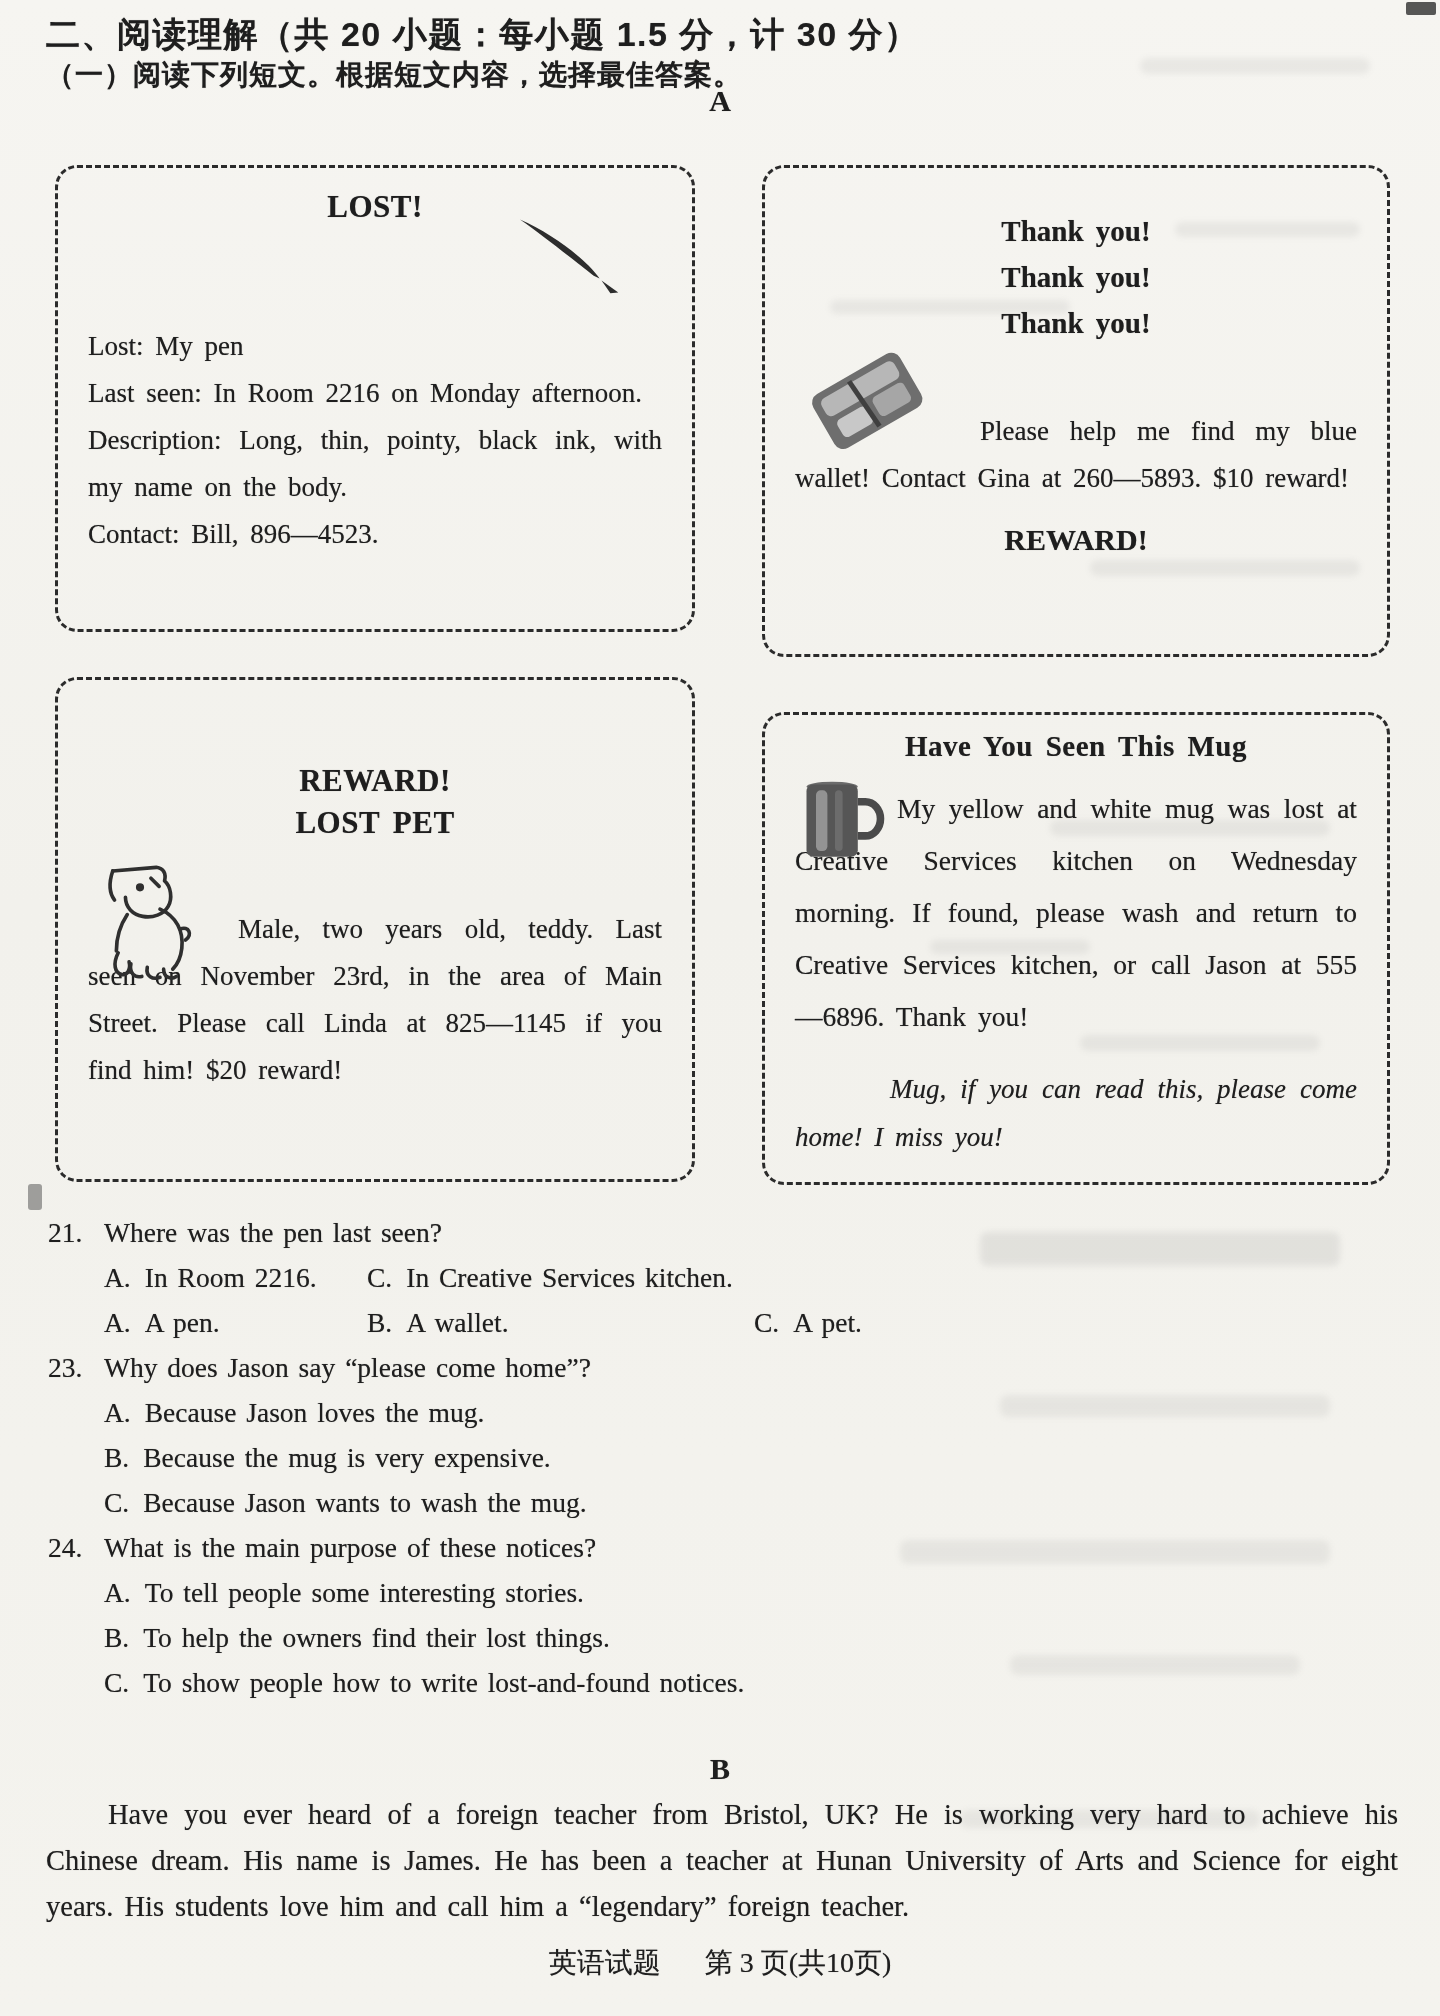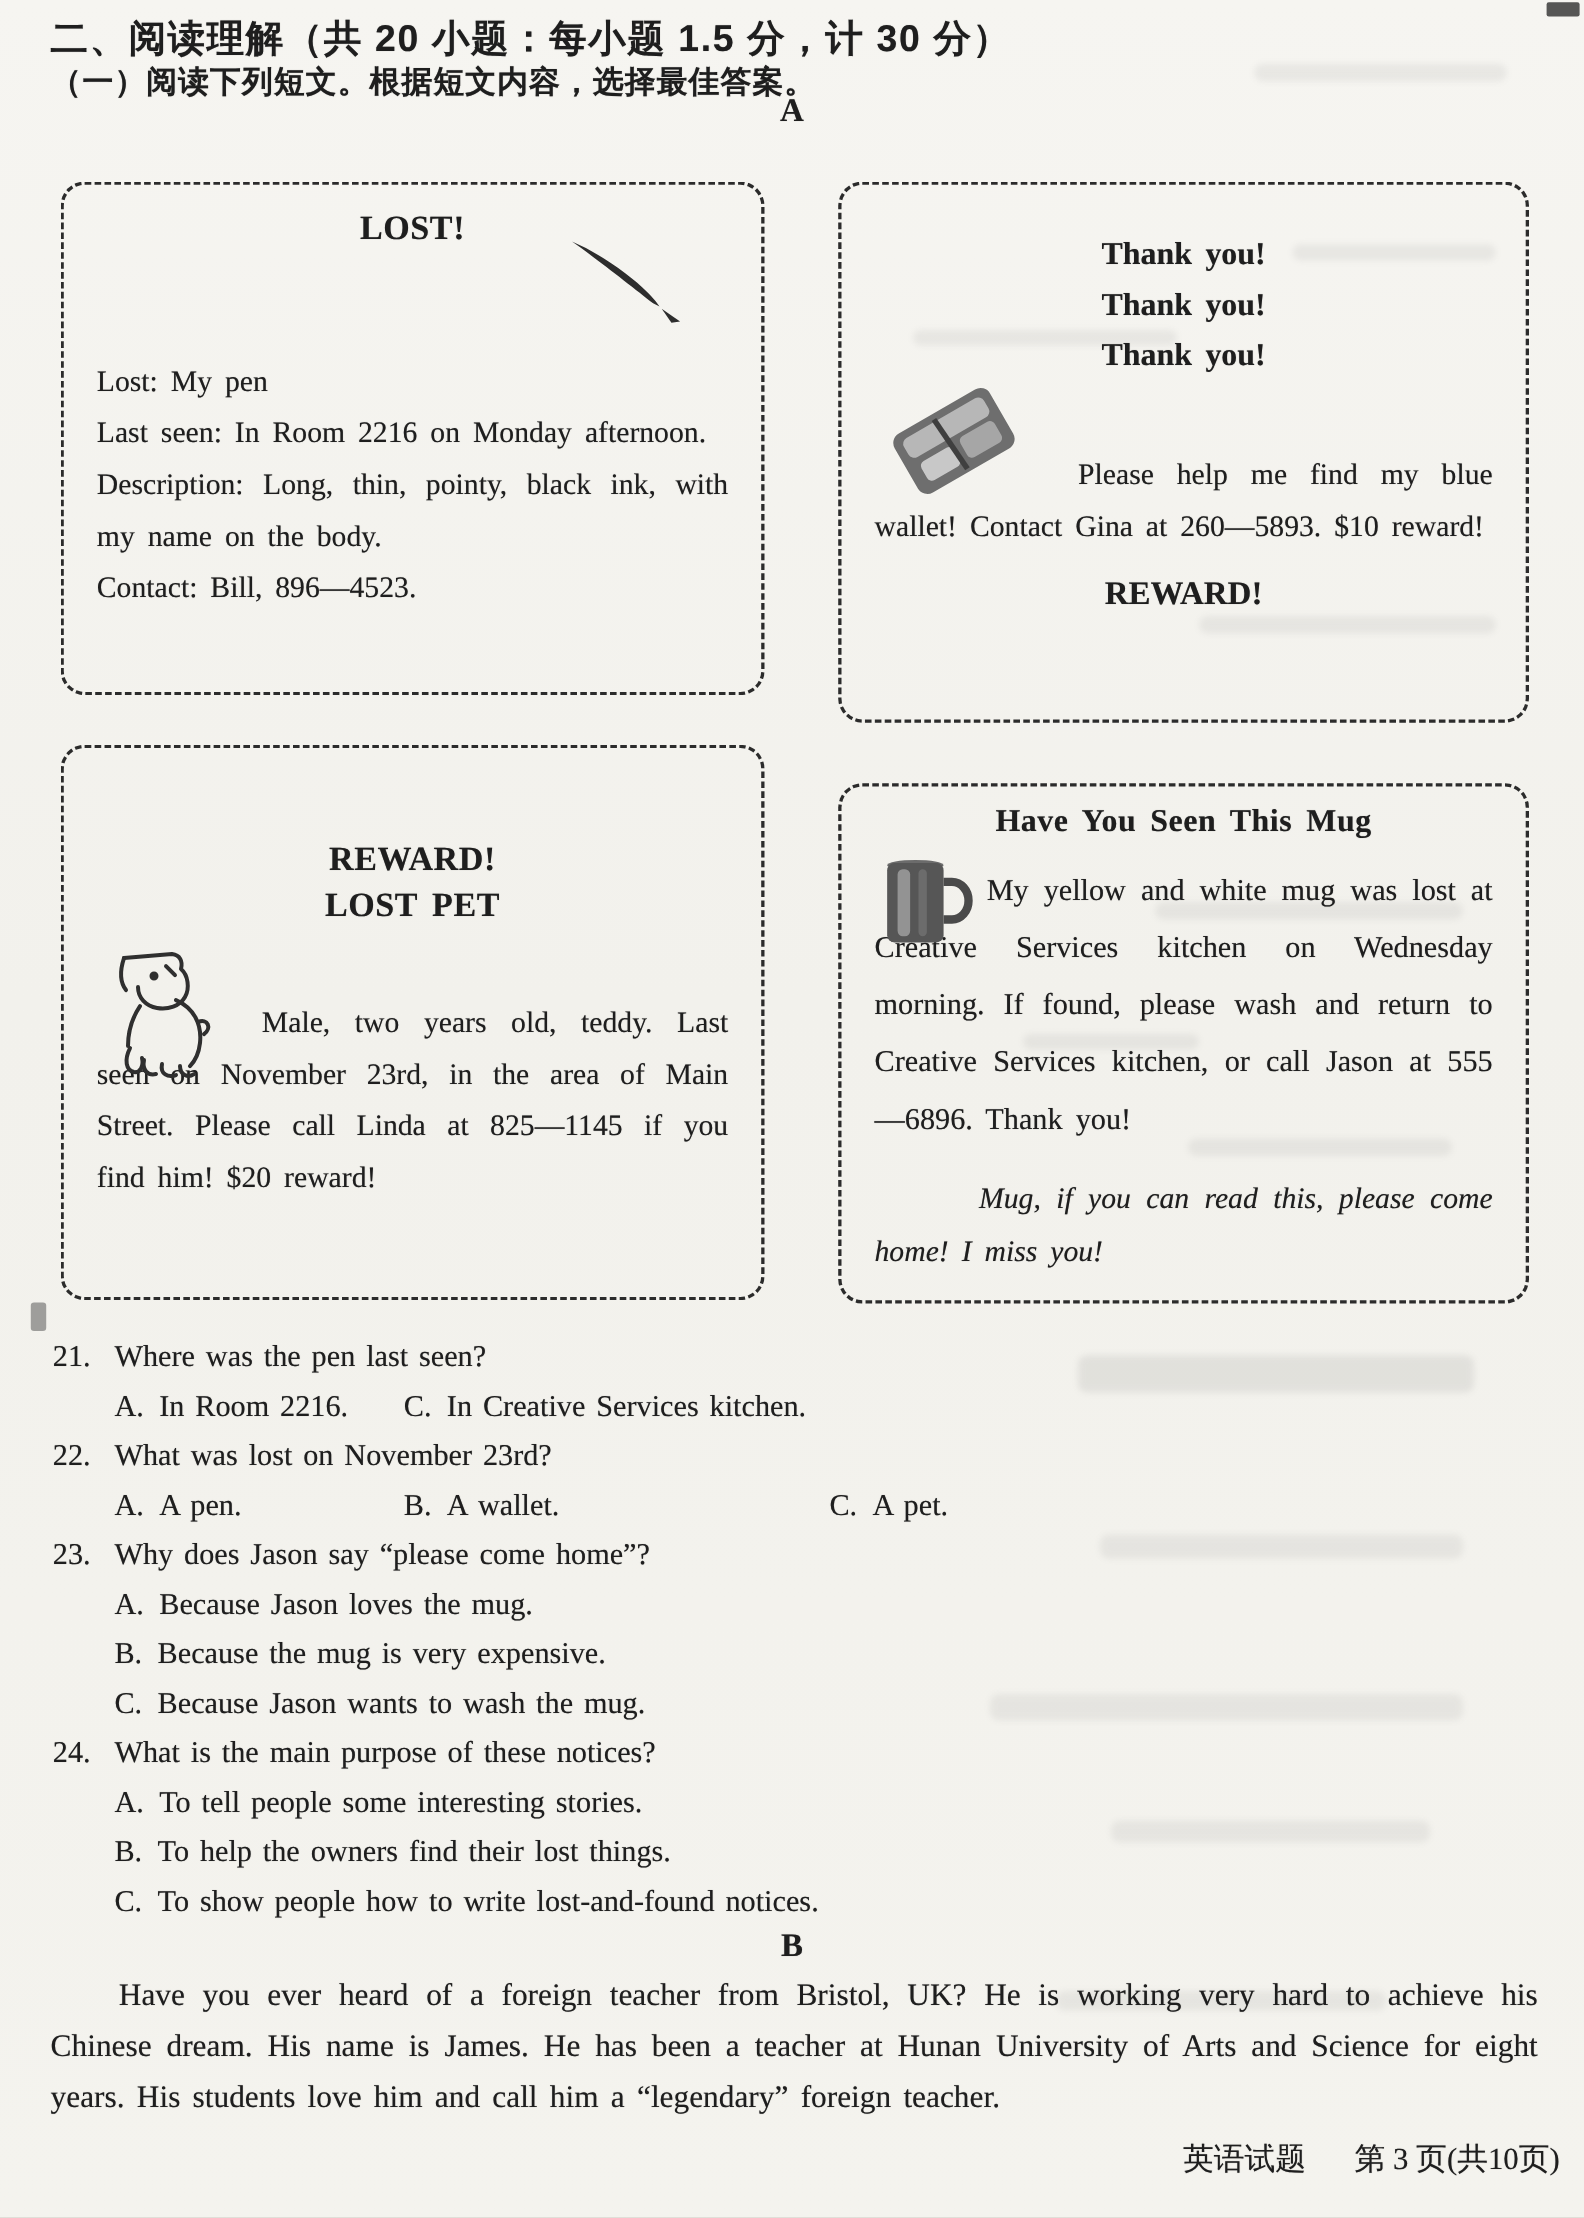--- a/index.html
+++ b/index.html
@@ -57,21 +57,21 @@
   .optrow { padding-left:56px; display:grid; grid-template-columns:263px 387px auto; }
   .optblock { padding-left:56px; }
   .opt-label { margin-right:14px; }
 
   
   .passage { position:absolute; left:46px; top:1792px; width:1352px;
              font-size:28.5px; line-height:46px; text-align:justify;
              text-indent:62px; word-spacing:4px; }
 
   
-  .footer { position:absolute; left:0; top:1944px; width:100%; text-align:right; font-size:28px; }
+  .footer { position:absolute; left:0; top:1944px; width:100%; text-align:center; font-size:28px; }
   .footer span { margin:0 22px; }
 
   
   .bleed { position:absolute; background:#7d7d7d; opacity:0.11; filter:blur(3px); border-radius:8px; }
   .corner-mark { position:absolute; left:1406px; top:2px; width:30px; height:13px;
                  background:#3a3a3a; opacity:0.85; border-radius:2px; }
   .edge-mark { position:absolute; left:28px; top:1184px; width:14px; height:26px;
                background:#4a4a4a; opacity:0.5; border-radius:3px; }
 </style>
 </head>
@@ -165,23 +165,20 @@
   <div class="questions">
 
     <div class="qrow">
       <span class="qnum">21.</span><span class="qtext">Where was the pen last seen?</span>
     </div>
     <div class="optrow">
       <span class="opt"><span class="opt-label">A.</span><span>In Room 2216.</span></span>
       <span class="opt"><span class="opt-label">C.</span><span>In Creative Services kitchen.</span></span>
     </div>
 
-    <div class="qrow">
-      <span class="qnum">22.</span><span class="qtext">What was lost on November 23rd?</span>
-    </div>
     <div class="optrow">
       <span class="opt"><span class="opt-label">A.</span><span>A pen.</span></span>
       <span class="opt"><span class="opt-label">B.</span><span>A wallet.</span></span>
       <span class="opt"><span class="opt-label">C.</span><span>A pet.</span></span>
     </div>
 
     <div class="qrow">
       <span class="qnum">23.</span><span class="qtext">Why does Jason say “please come home”?</span>
     </div>
     <div class="optblock"><span class="opt-label">A.</span><span>Because Jason loves the mug.</span></div>

